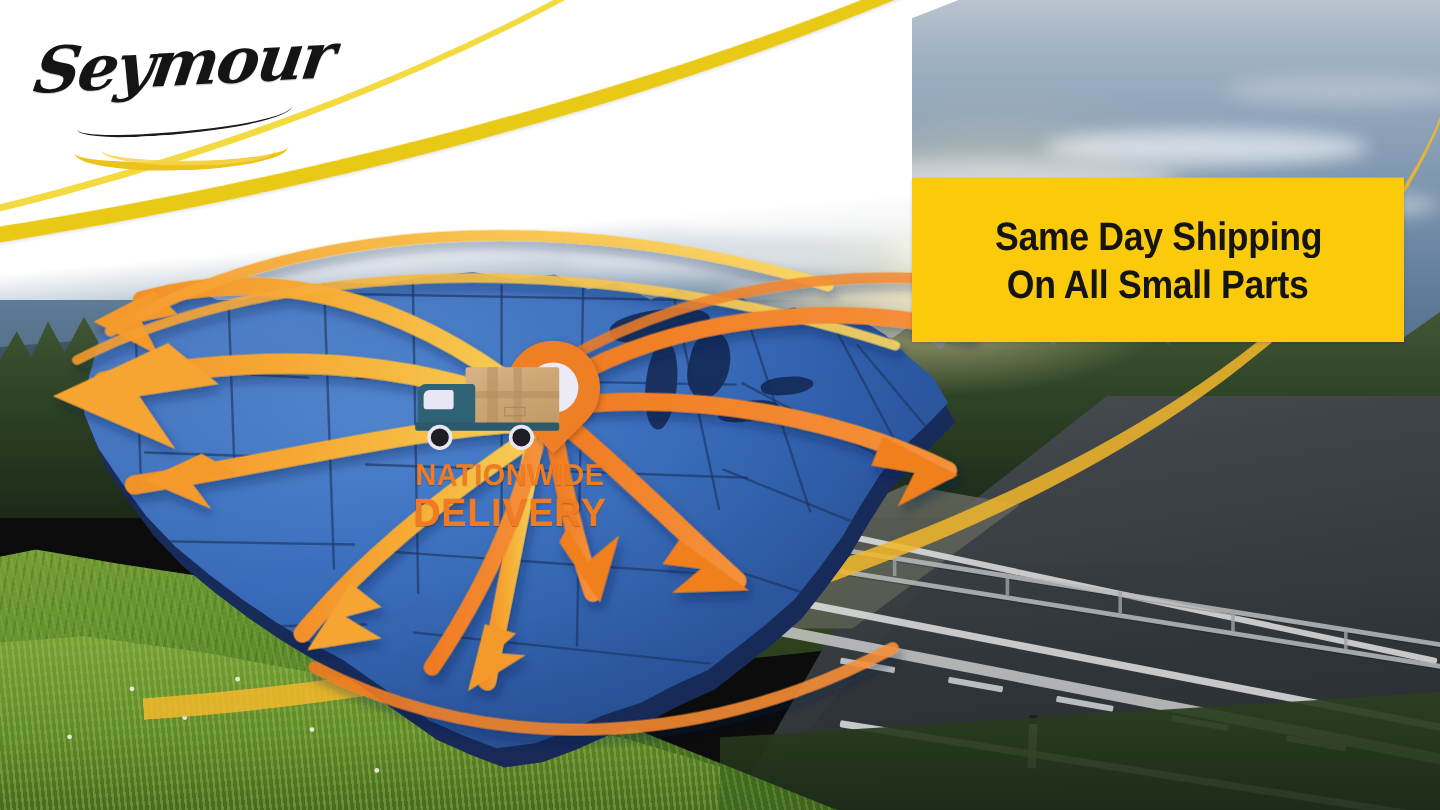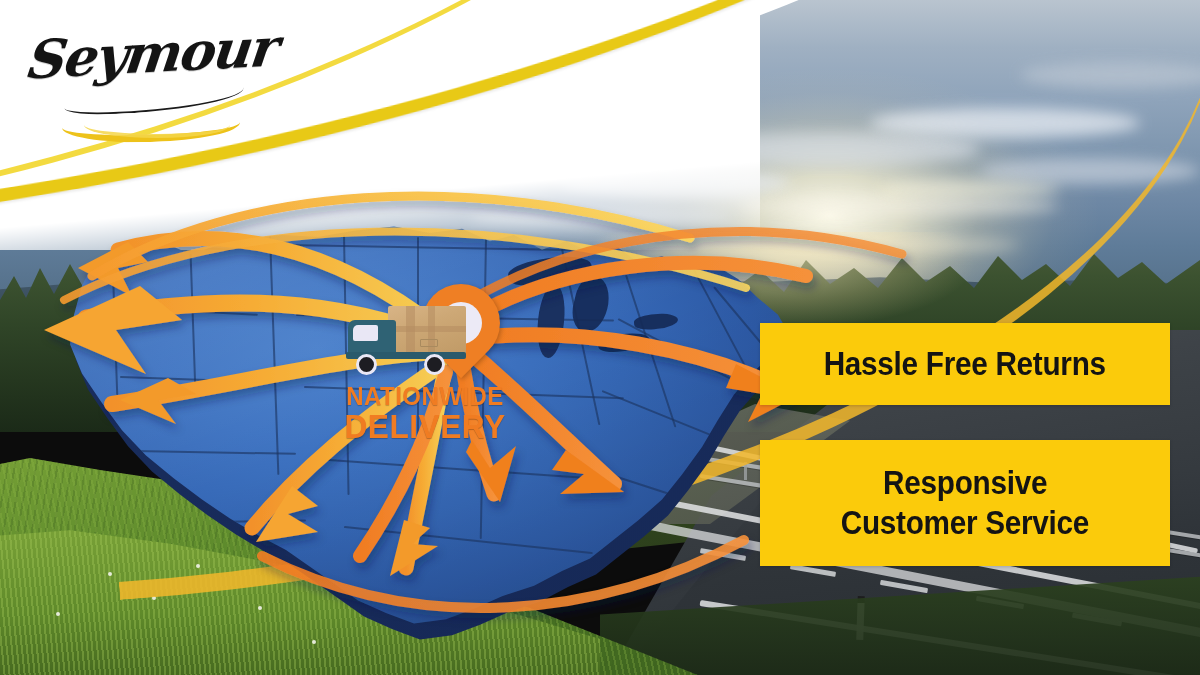--- a/index.html
+++ b/index.html
@@ -475,23 +475,20 @@
       <div class="t-cab"></div>
       <div class="t-window"></div>
       <div class="t-chassis"></div>
       <div class="wheel" style="left:12px;"></div>
       <div class="wheel" style="left:80px;"></div>
     </div>
     <div class="badge-l1">NATIONWIDE</div>
     <div class="badge-l2">DELIVERY</div>
   </div>
 
-
-  <div class="fbox" id="fbox-2">
-    <div class="line">Hassle Free Returns</div>
+  <div class="fbox" id="fbox-1">
+    <div class="line">Same Day Shipping</div>
+    <div class="line">On All Small Parts</div>
   </div>
 
-  <div class="fbox" id="fbox-3">
-    <div class="line">Responsive</div>
-    <div class="line">Customer Service</div>
-  </div>
+
 
 </div>
 
 </body></html>

